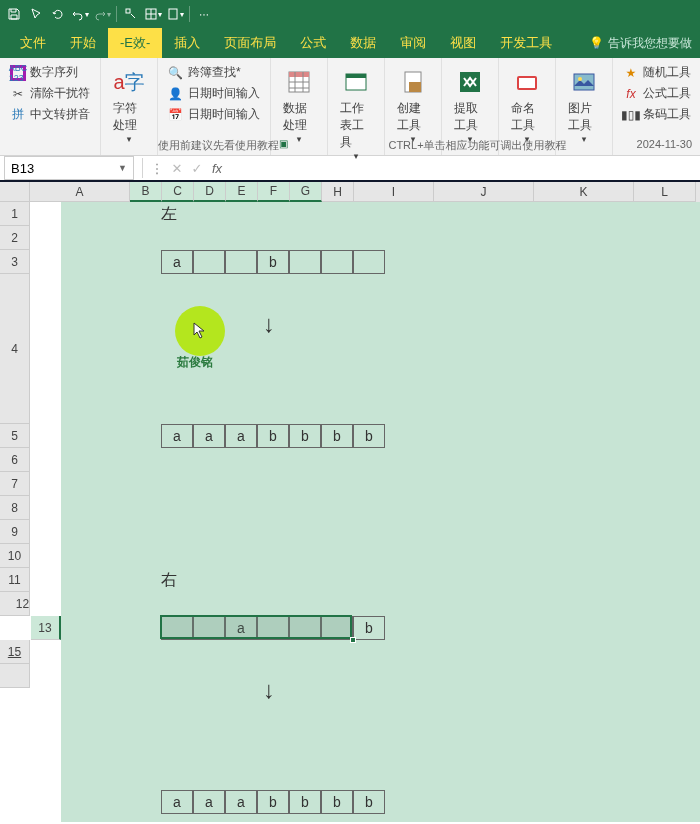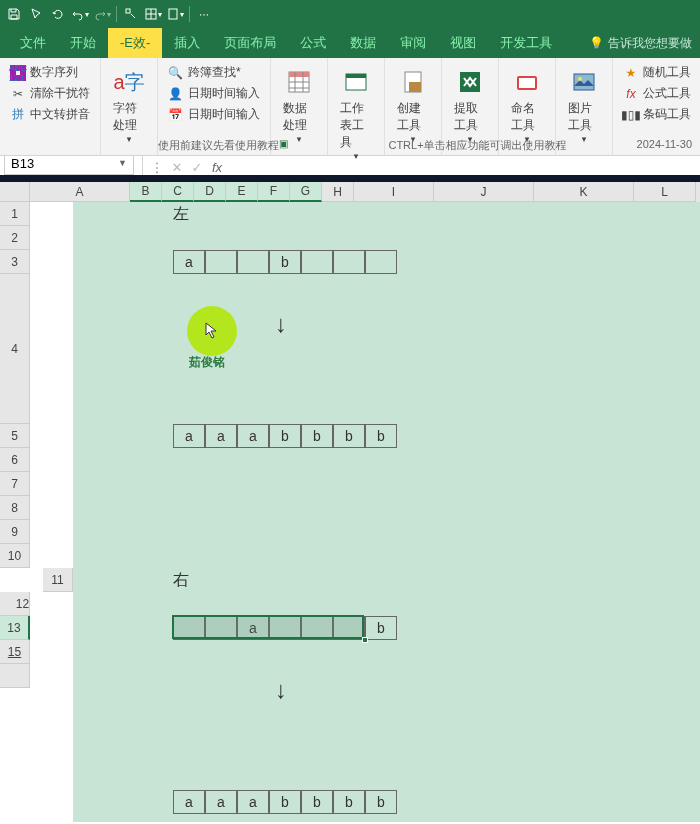--- a/index.html
+++ b/index.html
@@ -3,51 +3,51 @@
   <meta charset="utf-8">
   <style>
     * { margin: 0; padding: 0; box-sizing: border-box; font-family: "Microsoft YaHei", sans-serif; }
     body { background: #fff; width: 700px; height: 824px; overflow: hidden; }
     
     .titlebar { background: #217346; height: 28px; display: flex; align-items: center; padding: 0 4px; gap: 2px; }
     .titlebar-icon { width: 20px; height: 20px; display: flex; align-items: center; justify-content: center; color: #fff; font-size: 12px; cursor: pointer; }
     .titlebar-sep { width: 1px; height: 16px; background: rgba(255,255,255,0.3); margin: 0 2px; }
     
     .menubar { background: #217346; height: 30px; display: flex; align-items: center; padding: 0 8px; }
-    .menu-item { color: #86efac; font-size: 13px; padding: 6px 12px; cursor: pointer; }
+    .menu-item { color: #fde047; font-size: 13px; padding: 6px 12px; cursor: pointer; }
     .menu-item.active { background: #fde047; color: #217346; }
     .menu-tell { color: #c8e6d8; font-size: 12px; margin-left: auto; display: flex; align-items: center; gap: 4px; }
     
     .ribbon { background: #f3f3f3; height: 98px; display: flex; border-bottom: 1px solid #d4d4d4; position: relative; }
     .ribbon-group { border-right: 1px solid #e0e0e0; padding: 4px 6px; display: flex; flex-direction: column; font-size: 12px; color: #444; }
     .ribbon-btn { display: flex; align-items: center; gap: 4px; padding: 2px 4px; cursor: pointer; white-space: nowrap; }
     .ribbon-large { display: flex; flex-direction: column; align-items: center; padding: 4px 6px; cursor: pointer; font-size: 12px; }
     .ribbon-icon { width: 16px; height: 16px; display: inline-flex; align-items: center; justify-content: center; }
     .ribbon-icon-lg { width: 32px; height: 32px; display: flex; align-items: center; justify-content: center; margin-bottom: 2px; }
     .ribbon-footer { position: absolute; bottom: 2px; left: 0; right: 0; display: flex; font-size: 11px; color: #666; padding: 0 8px; }
     .ribbon-footer-left { padding-left: 150px; }
     .ribbon-footer-center { margin-left: 100px; }
     .ribbon-footer-right { margin-left: auto; color: #666; }
     
-    .formulabar { height: 26px; border-bottom: 7px solid #0f172a; display: flex; align-items: flex-end; background: #fff; }
+    .formulabar { height: 26px; border-bottom: 2px solid #0f172a; display: flex; align-items: center; background: #fff; }
     .namebox { width: 130px; height: 24px; border: 1px solid #ccc; margin: 0 4px; padding: 0 6px; display: flex; align-items: center; justify-content: space-between; font-size: 13px; }
     .namebox-dd { color: #666; font-size: 9px; }
     .fb-sep { width: 1px; height: 20px; background: #d4d4d4; margin: 0 4px; }
     .fb-icon { width: 20px; color: #888; text-align: center; cursor: pointer; font-size: 13px; }
     .formula-input { flex: 1; height: 24px; border: none; padding: 0 6px; font-size: 13px; outline: none; }
     
     .sheet-area { display: flex; height: 640px; }
     .sheet { position: relative; }
     
     .col-headers { display: flex; height: 20px; background: #e6e6e6; }
     .corner { width: 30px; height: 20px; background: #e6e6e6; border-right: 1px solid #ccc; border-bottom: 1px solid #ccc; }
     .col-h { height: 20px; border-right: 1px solid #ccc; border-bottom: 1px solid #ccc; display: flex; align-items: center; justify-content: center; font-size: 12px; color: #444; background: #e6e6e6; }
     .col-h.sel { background: #cce8d8; border-bottom: 2px solid #217346; }
     .row-h { width: 30px; border-right: 1px solid #ccc; border-bottom: 1px solid #ccc; display: flex; align-items: center; justify-content: center; font-size: 12px; color: #444; background: #e6e6e6; }
-    .row-h.sel { background: #cce8d8; border-right: 2px solid #217346; }
+    .row-h.sel { background: #cce8d8; border-right: 2px solid #217346; margin-left: 31px; }
     .cell-area { background: #c7e4d4; position: relative; }
     
     .cell { position: absolute; display: flex; align-items: center; justify-content: center; font-size: 14px; color: #333; }
     .boxed { border: 1px solid #666; }
     
     .sel-box { position: absolute; border: 2px solid #217346; pointer-events: none; }
     .sel-fill { position: absolute; background: rgba(100,140,120,0.25); pointer-events: none; }
     .sel-handle { position: absolute; width: 6px; height: 6px; background: #217346; border: 1px solid #fff; }
     
     .cursor-highlight { position: absolute; width: 50px; height: 50px; background: #b4e61e; border-radius: 50%; display: flex; align-items: center; justify-content: center; }
@@ -122,21 +122,21 @@
   <div class="menu-item">开发工具</div>
   <div class="menu-tell">
     <span>💡</span>
     <span>告诉我您想要做</span>
   </div>
 </div>
 
 <div class="ribbon">
   <div class="ribbon-group">
     <div class="ribbon-btn">
-        <span class="ribbon-icon" style="color:#2b7ab8;font-size:9px;border:6px solid #a21caf;padding:0 1px">ABC<br>123</span>
+        <span class="ribbon-icon" style="color:#2b7ab8;font-size:9px;border:3px solid #a21caf;padding:0 1px">ABC<br>123</span>
         <span>数字序列</span>
       </div>
     <div class="ribbon-btn">
         <span class="ribbon-icon">✂</span>
         <span>清除干扰符</span>
       </div>
     <div class="ribbon-btn">
         <span class="ribbon-icon" style="color:#2b7ab8">拼</span>
         <span>中文转拼音</span>
       </div>
@@ -297,21 +297,21 @@
           <div class="row-h" style="height: 24px;">1</div>
           <div class="row-h" style="height: 24px;">2</div>
           <div class="row-h" style="height: 24px;">3</div>
           <div class="row-h" style="height: 150px;">4</div>
           <div class="row-h" style="height: 24px;">5</div>
           <div class="row-h" style="height: 24px;">6</div>
           <div class="row-h" style="height: 24px;">7</div>
           <div class="row-h" style="height: 24px;">8</div>
           <div class="row-h" style="height: 24px;">9</div>
           <div class="row-h" style="height: 24px; text-align: right;">10</div>
-          <div class="row-h" style="height: 24px; margin-left: 43px;">11</div>
+          <div class="row-h" style="height: 24px;">11</div>
           <div class="row-h" style="height: 24px; padding-left: 16px;">12</div>
           <div class="row-h sel" style="height: 24px;">13</div>
           <div class="row-h" style="height: 24px; text-decoration: underline;">15</div>
           <div class="row-h" style="height: 24px;"></div>
         </div>
       <div class="cell-area" id="cell-area" style="width:670px;height:620px">
 
       <div class="cell" style="left: 100px; top: 0px; width: 32px; height: 24px; justify-content: flex-start; font-size: 16px;">左</div>
           <div class="cell" style="left: 100px; top: 366px; width: 32px; height: 24px; justify-content: flex-start; font-size: 16px;">右</div>
           <div class="cell boxed" style="left: 100px; top: 48px; width: 32px; height: 24px;">a</div>

